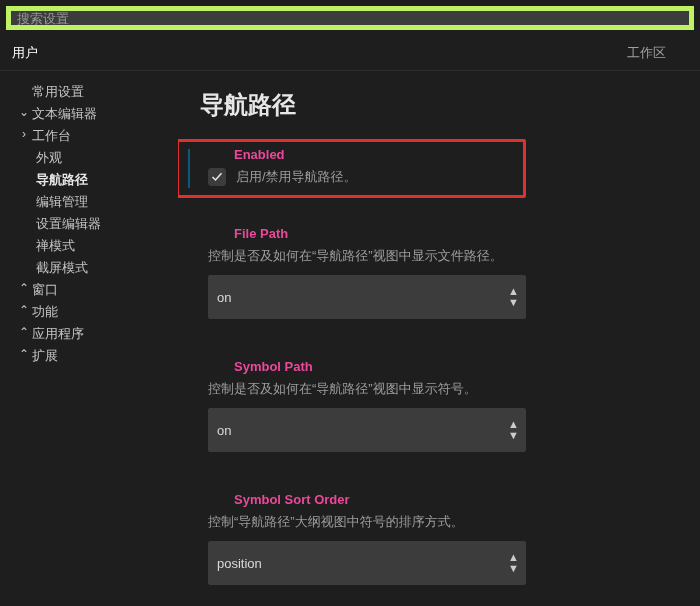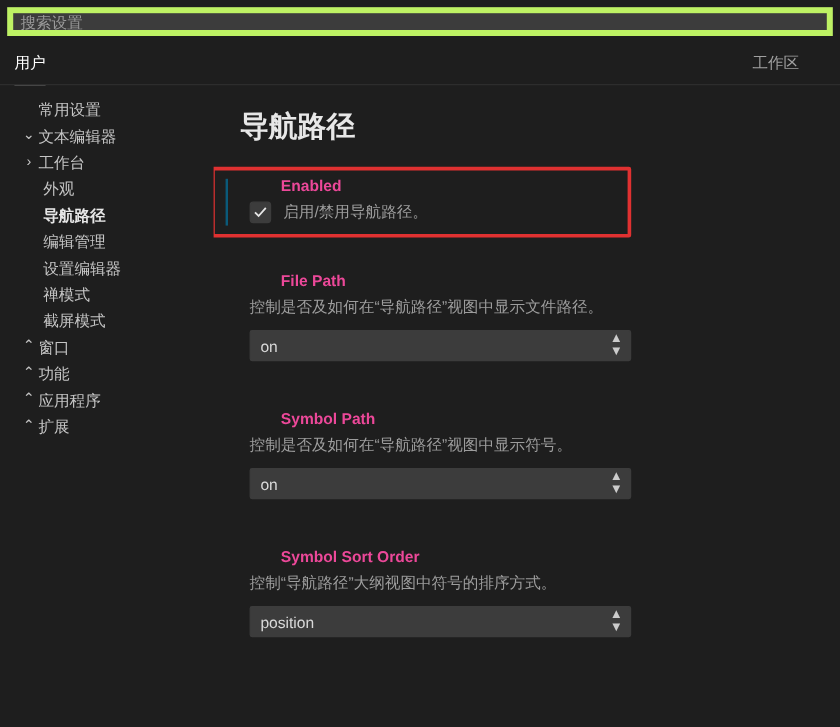--- a/index.html
+++ b/index.html
@@ -132,21 +132,21 @@
     justify-content: center;
     margin-right: 10px;
     color: #e7e7e7;
     cursor: pointer;
   }
   .check svg { width: 12px; height: 12px; }
   .desc { color: #9d9d9d; }
   .select {
     margin-top: 10px;
     width: 318px;
-    height: 26px;
+    height: 44px;
     background: #3c3c3c;
     border: 1px solid #3c3c3c;
     border-radius: 2px;
     display: flex;
     align-items: center;
     justify-content: space-between;
     padding: 0 6px 0 8px;
     color: #d9d9d9;
     cursor: pointer;
   }

